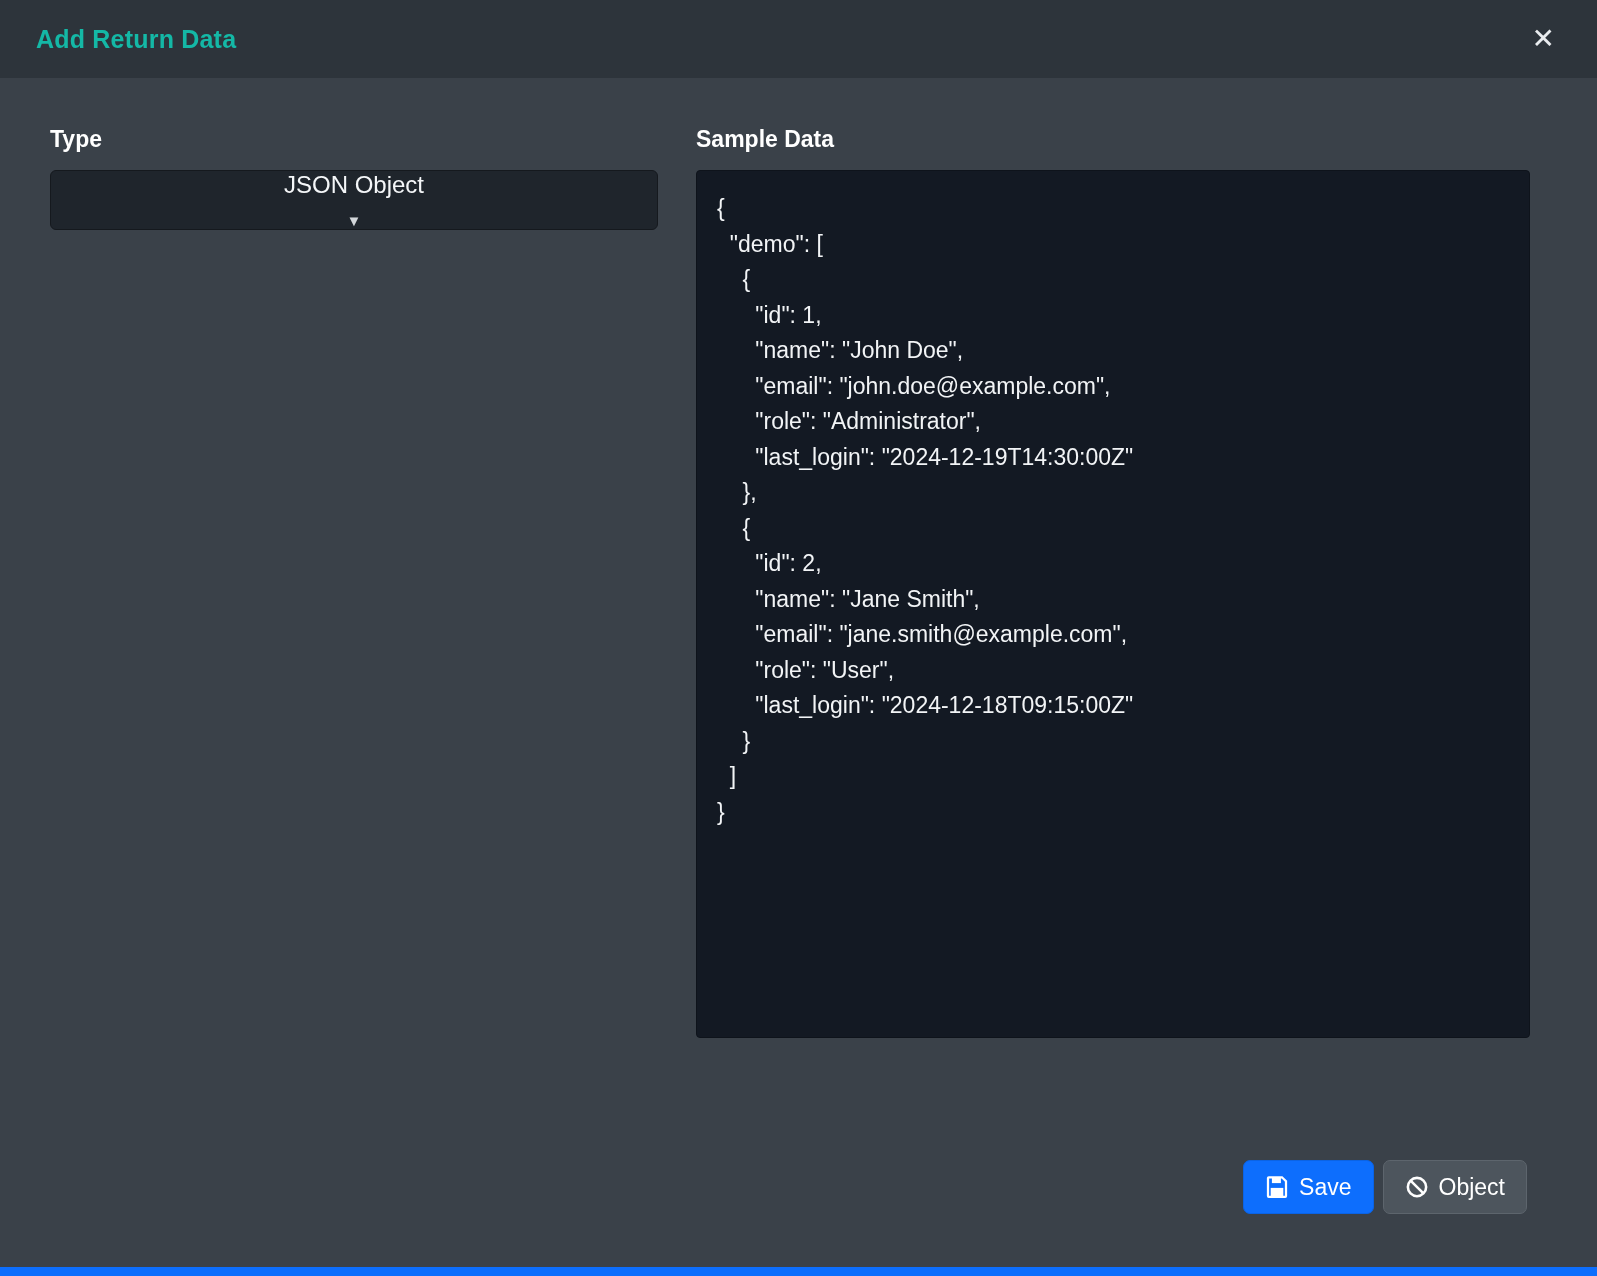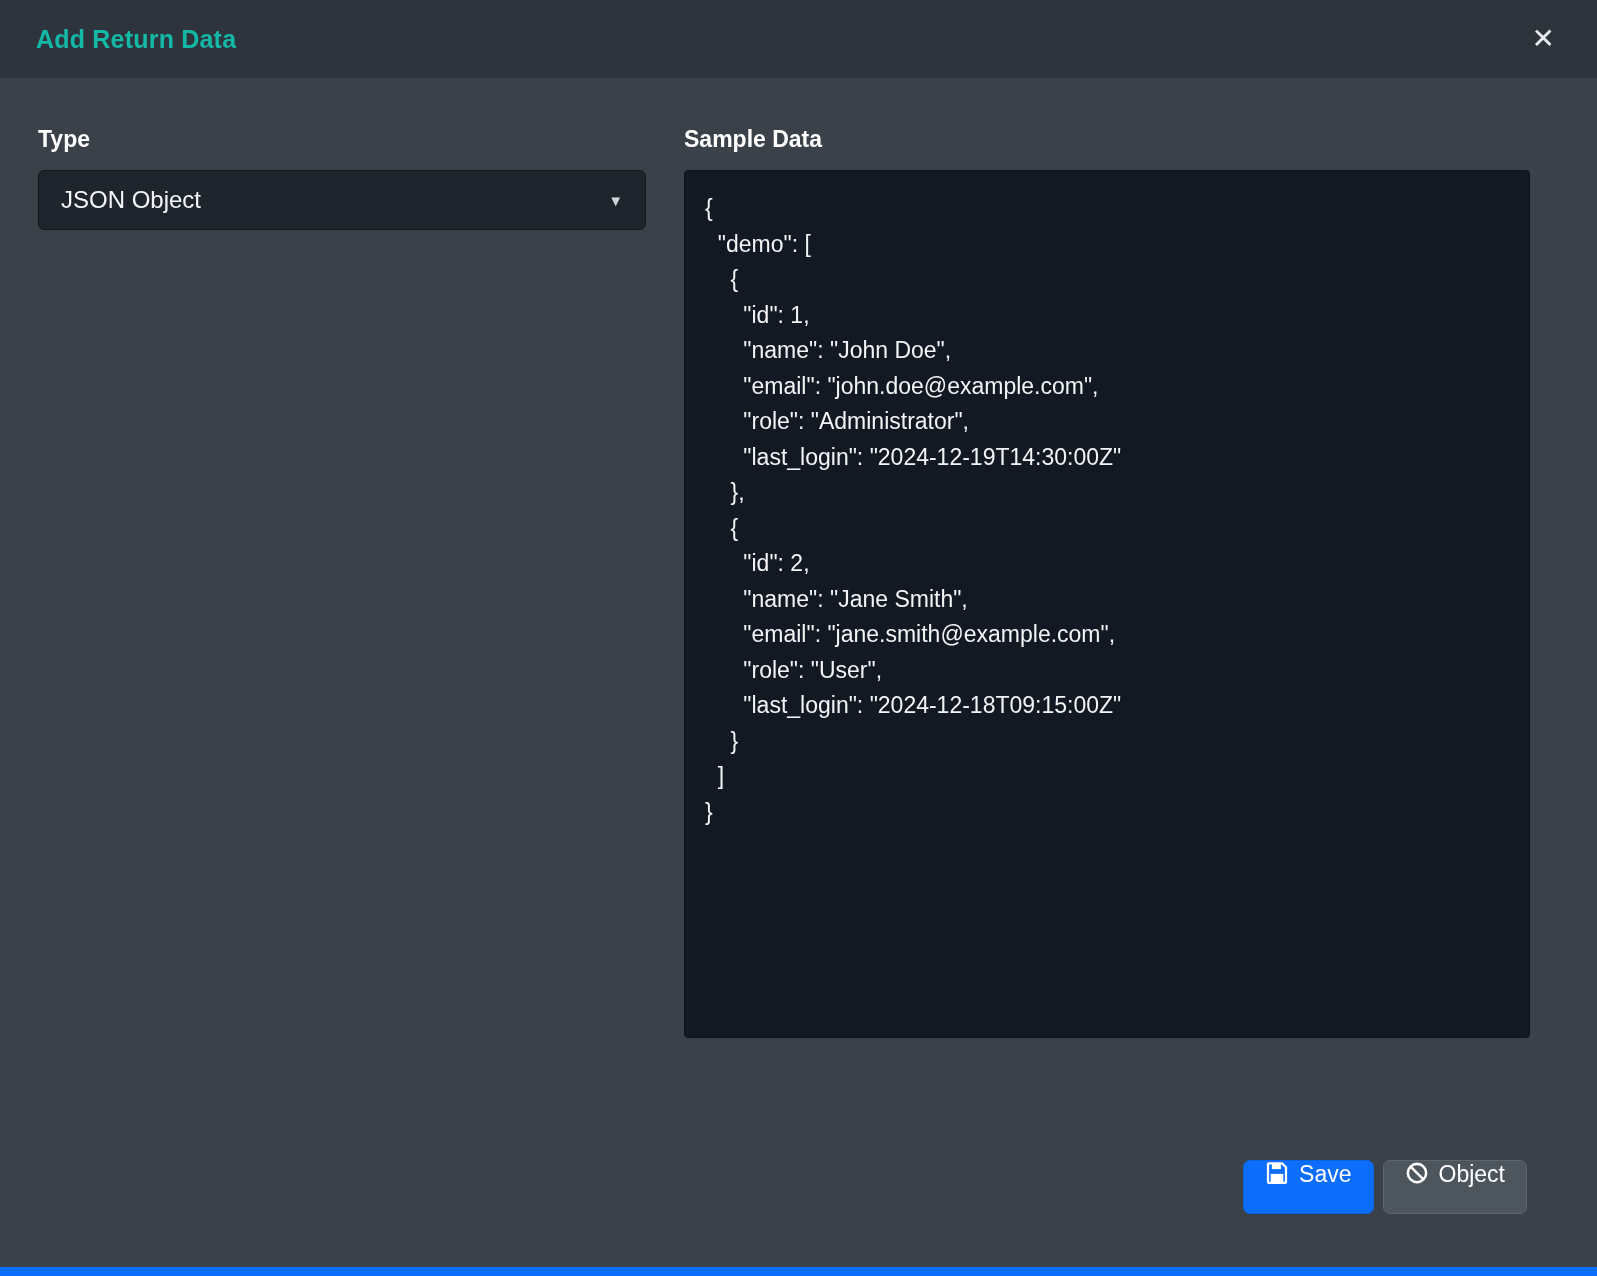--- a/index.html
+++ b/index.html
@@ -40,20 +40,21 @@
   }
 
   
   .modal-body {
     flex: 1 1 auto;
     display: flex;
     align-items: flex-start;
     gap: 38px;
     padding: 48px 67px 0 38px;
     overflow: hidden;
+    margin-left: 12px;
   }
   .col-left { flex: 0 0 608px; width: 608px; }
   .col-right { flex: 1 1 auto; display: flex; flex-direction: column; min-width: 0; }
 
   .field-label {
     display: block;
     color: #ffffff;
     font-weight: 700;
     font-size: 23px;
     margin-bottom: 17px;
@@ -64,20 +65,21 @@
     background: #1f252c;
     border: 1px solid #15191e;
     border-radius: 6px;
     display: flex;
     align-items: center;
     justify-content: space-between;
     padding: 0 22px;
     font-size: 24px;
     color: #f4f6f8;
     cursor: pointer;
+    flex-direction: column;
   }
   .caret {
     font-size: 15px;
     color: #d2d6da;
     pointer-events: none;
   }
 
   .code-area {
     width: 100%;
     height: 868px;
@@ -104,21 +106,21 @@
     gap: 9px;
     padding: 0 70px 53px 0;
   }
   .btn {
     height: 54px;
     border-radius: 7px;
     font-size: 23px;
     font-family: inherit;
     color: #ffffff;
     display: inline-flex;
-    align-items: flex-start;
+    align-items: center;
     gap: 10px;
     padding: 0 21px;
     cursor: pointer;
     border: 1px solid transparent;
   }
   .btn-save {
     background: #0d6efd;
     border-color: #0b63e4;
   }
   .btn-cancel {

